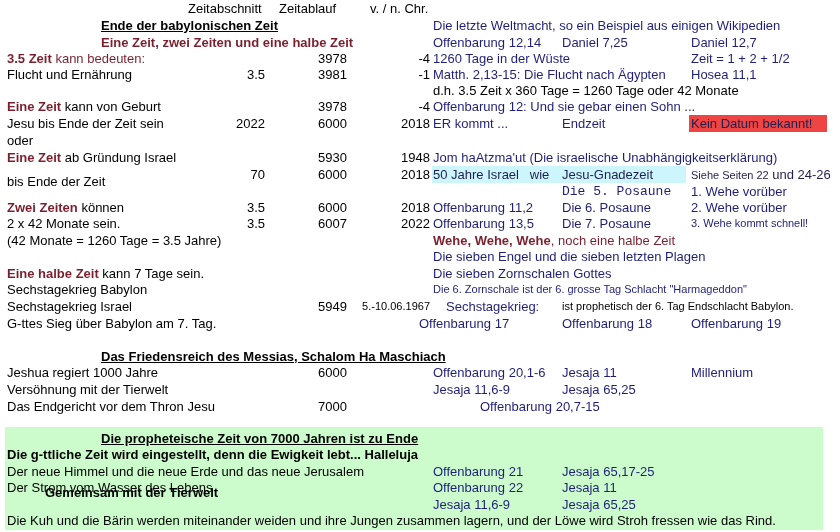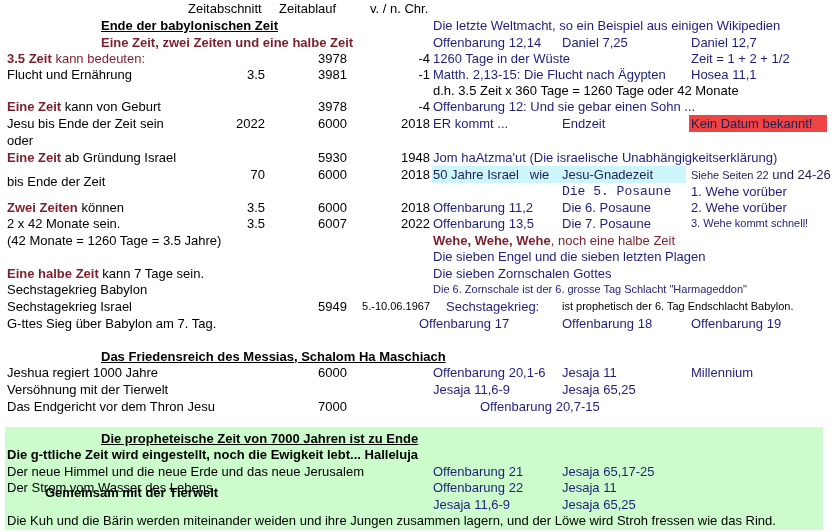--- a/index.html
+++ b/index.html
@@ -147,21 +147,21 @@
 <div class="ln blk" style="left:7px;top:381px;">Versöhnung mit der Tierwelt</div>
 <div class="ln blue" style="left:433px;top:381px;">Jesaja 11,6-9</div>
 <div class="ln blue" style="left:562px;top:381px;">Jesaja 65,25</div>
 
 <div class="ln blk" style="left:7px;top:398px;">Das Endgericht vor dem Thron Jesu</div>
 <div class="ln blk r" style="left:300px;top:398px;width:47px;">7000</div>
 <div class="ln blue" style="left:433px;top:398px;margin-left:47px;">Offenbarung 20,7-15</div>
 
 <div class="green-box"></div>
 <div class="ln blk b u" style="left:101px;top:430px;">Die propheteische Zeit von 7000 Jahren ist zu Ende</div>
-<div class="ln blk b" style="left:7px;top:446px;">Die g-ttliche Zeit wird eingestellt, noch die Ewigkeit lebt... Halleluja</div>
+<div class="ln blk b" style="left:7px;top:446px;">Die g-ttliche Zeit wird eingestellt, denn die Ewigkeit lebt... Halleluja</div>
 
 <div class="ln blk" style="left:7px;top:463px;">Der neue Himmel und die neue Erde und das neue Jerusalem</div>
 <div class="ln blue" style="left:433px;top:463px;">Offenbarung 21</div>
 <div class="ln blue" style="left:562px;top:463px;">Jesaja 65,17-25</div>
 
 <div class="ln blk" style="left:7px;top:479px;">Der Strom vom Wasser des Lebens</div>
 <div class="ln blue" style="left:433px;top:479px;">Offenbarung 22</div>
 <div class="ln blue" style="left:562px;top:479px;">Jesaja 11</div>
 
 <div class="ln blk b" style="left:7px;top:484px;margin-left:38px;">Gemeinsam mit der Tierwelt</div>

